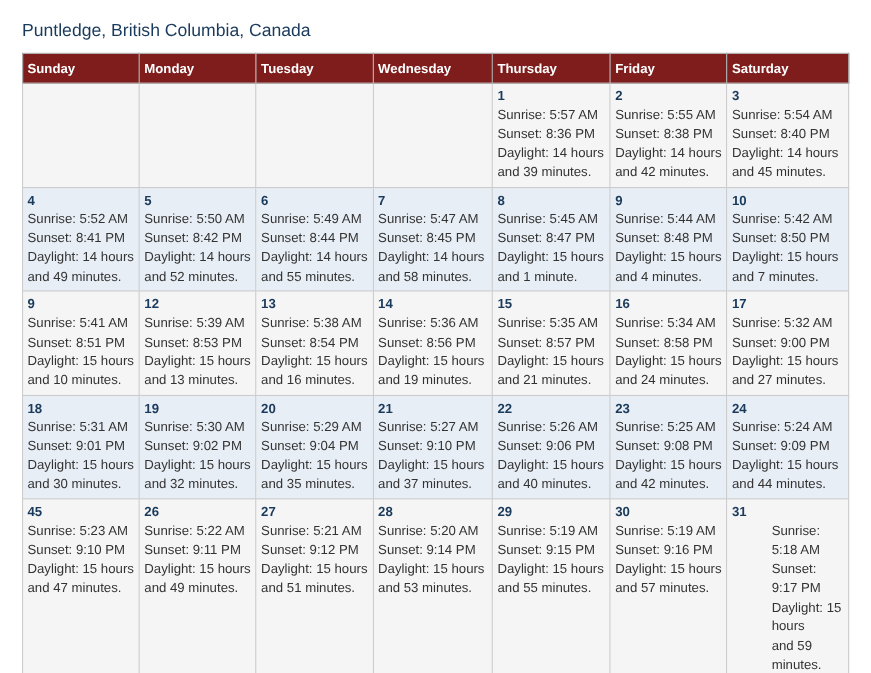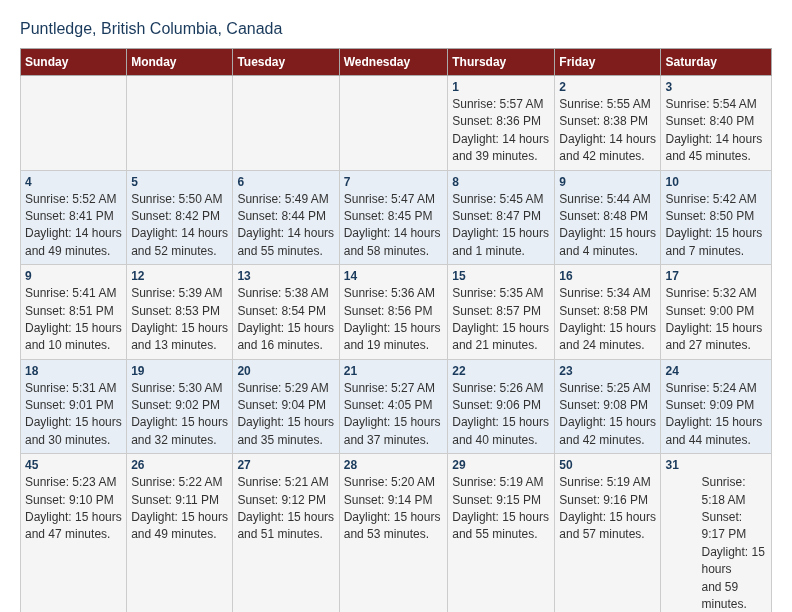--- a/index.html
+++ b/index.html
@@ -253,21 +253,21 @@
         <td>
           <div class="day-num">20</div>
           <div class="day-info" style="white-space: pre-line;">Sunrise: 5:29 AM
 Sunset: 9:04 PM
 Daylight: 15 hours
 and 35 minutes.</div>
         </td>
         <td>
           <div class="day-num">21</div>
           <div class="day-info" style="white-space: pre-line;">Sunrise: 5:27 AM
-Sunset: 4:05 PM
+Sunset: 9:10 PM
 Daylight: 15 hours
 and 37 minutes.</div>
         </td>
         <td>
           <div class="day-num">22</div>
           <div class="day-info" style="white-space: pre-line;">Sunrise: 5:26 AM
 Sunset: 9:06 PM
 Daylight: 15 hours
 and 40 minutes.</div>
         </td>
@@ -316,21 +316,21 @@
 and 53 minutes.</div>
         </td>
         <td>
           <div class="day-num">29</div>
           <div class="day-info" style="white-space: pre-line;">Sunrise: 5:19 AM
 Sunset: 9:15 PM
 Daylight: 15 hours
 and 55 minutes.</div>
         </td>
         <td>
-          <div class="day-num">50</div>
+          <div class="day-num">30</div>
           <div class="day-info" style="white-space: pre-line;">Sunrise: 5:19 AM
 Sunset: 9:16 PM
 Daylight: 15 hours
 and 57 minutes.</div>
         </td>
         <td>
           <div class="day-num">31</div>
           <div class="day-info" style="white-space: pre-line; margin-left: 36px;">Sunrise: 5:18 AM
 Sunset: 9:17 PM
 Daylight: 15 hours

